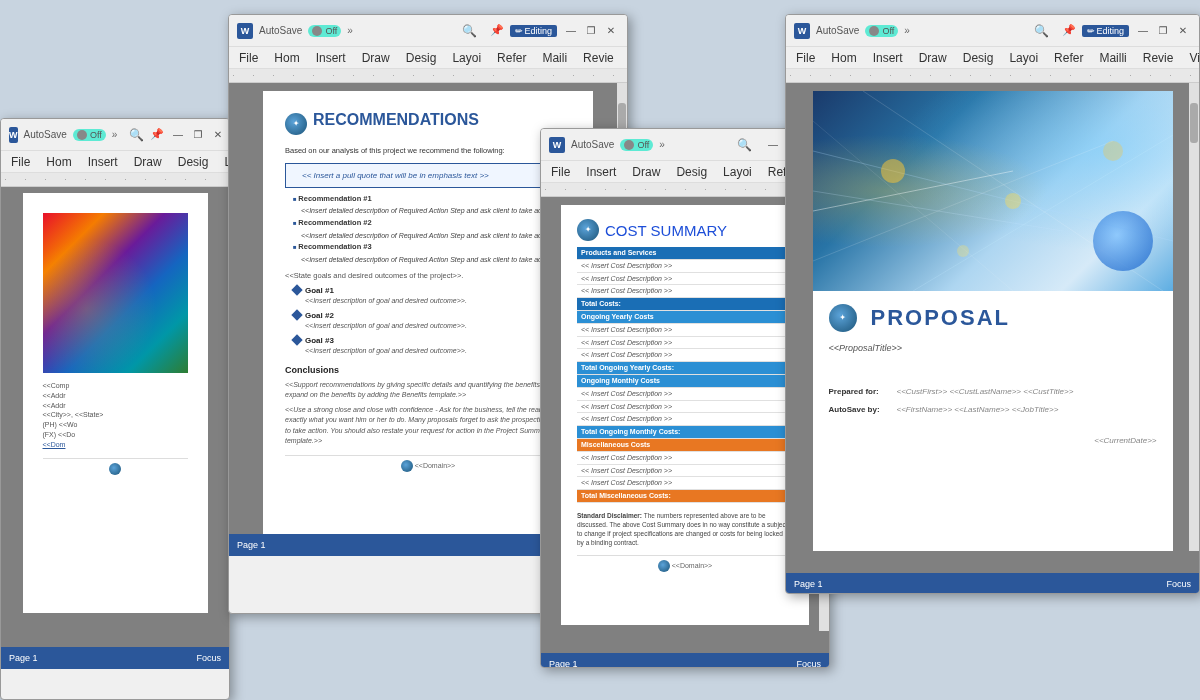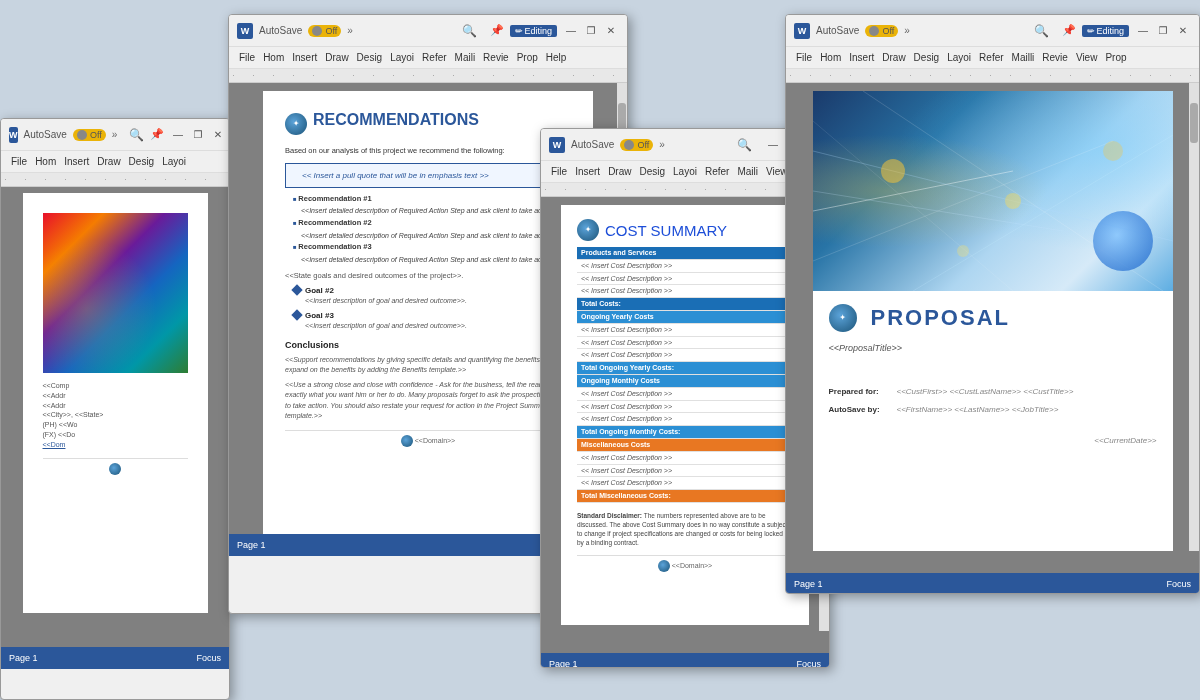--- a/index.html
+++ b/index.html
@@ -38,21 +38,21 @@
       background: #2b579a;
       color: white;
       font-size: 9px;
       font-weight: bold;
       display: flex; align-items: center; justify-content: center;
       border-radius: 2px;
     }
     .autosave-label { font-size: 10px; color: #555; }
     .toggle-pill {
       display: flex; align-items: center;
-      background: #eab308; border-radius: 8px;
+      background: #5eead4; border-radius: 8px;
       padding: 1px 4px; gap: 3px; font-size: 9px; color: #555;
     }
     .toggle-circle { width: 10px; height: 10px; border-radius: 50%; background: #888; }
     .title-bar-spacer { flex: 1; }
     .title-bar-search {
       width: 28px; height: 20px;
       background: transparent; border: none;
       display: flex; align-items: center; justify-content: center;
       font-size: 12px; color: #666;
     }
@@ -71,21 +71,22 @@
       display: flex; align-items: center; gap: 2px;
     }
 
     
     .ribbon {
       height: 22px;
       background: #f0f0f0;
       border-bottom: 1px solid #ddd;
       display: flex; align-items: center;
       padding: 0 6px;
-      font-size: 10px; color: #333;
+      gap: 8px;
+      font-size: 12px; color: #333;
     }
     .ribbon-tab { cursor: pointer; padding: 2px 4px; }
 
     
     .ruler {
       height: 14px;
       background: #e8e8e8;
       border-bottom: 1px solid #ccc;
       font-size: 8px; color: #888;
       display: flex; align-items: center; padding: 0 4px;
@@ -490,20 +491,27 @@
       <div class="sub-bullet doc-placeholder">&lt;&lt;Insert detailed description of Required Action Step and ask client to take action&gt;&gt;</div>
 
       <div class="bullet-item"><strong>Recommendation #3</strong></div>
       <div class="sub-bullet doc-placeholder">&lt;&lt;Insert detailed description of Required Action Step and ask client to take action&gt;&gt;</div>
 
       <div style="margin:6px 0 3px 0; font-size:7.5px; color:#555; ">&lt;&lt;State goals and desired outcomes of the project&gt;&gt;.</div>
 
       <div class="goal-item">
         <div class="goal-diamond"></div>
         <div>
+          <div style="font-weight:bold; font-size:8px;">Goal #1</div>
+          <div class="doc-placeholder" style="font-size:7px;">&lt;&lt;Insert description of goal and desired outcome&gt;&gt;.</div>
+        </div>
+      </div>
+      <div class="goal-item">
+        <div class="goal-diamond"></div>
+        <div>
           <div style="font-weight:bold; font-size:8px;">Goal #2</div>
           <div class="doc-placeholder" style="font-size:7px;">&lt;&lt;Insert description of goal and desired outcome&gt;&gt;.</div>
         </div>
       </div>
       <div class="goal-item">
         <div class="goal-diamond"></div>
         <div>
           <div style="font-weight:bold; font-size:8px;">Goal #3</div>
           <div class="doc-placeholder" style="font-size:7px;">&lt;&lt;Insert description of goal and desired outcome&gt;&gt;.</div>
         </div>

